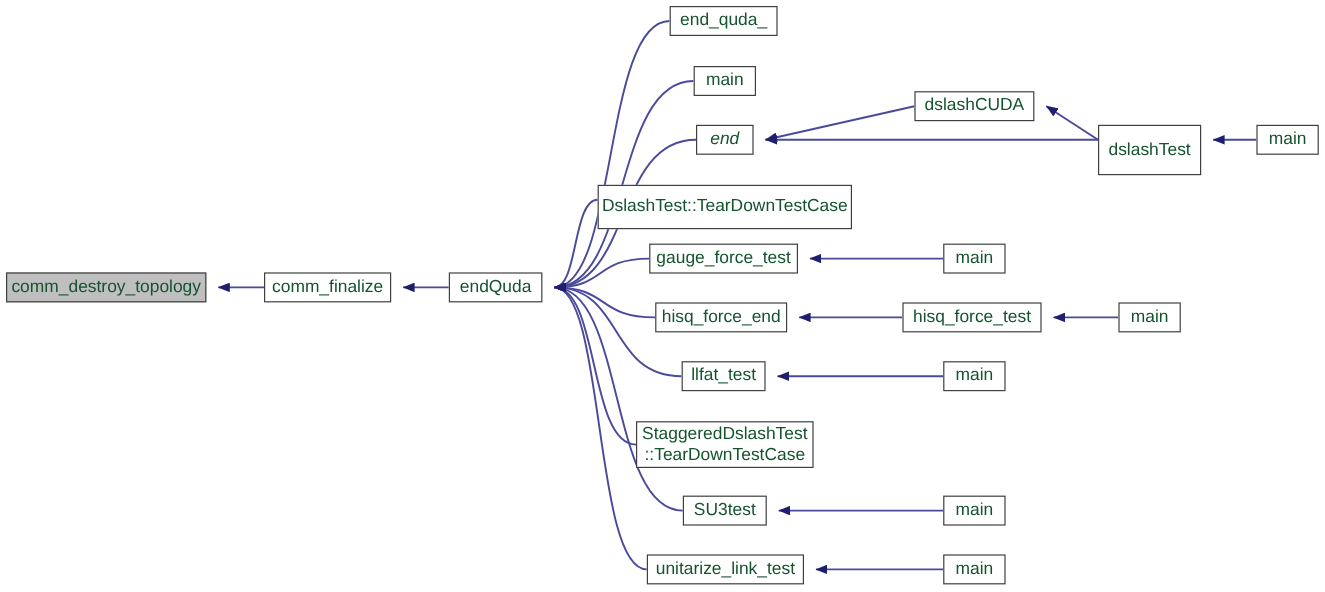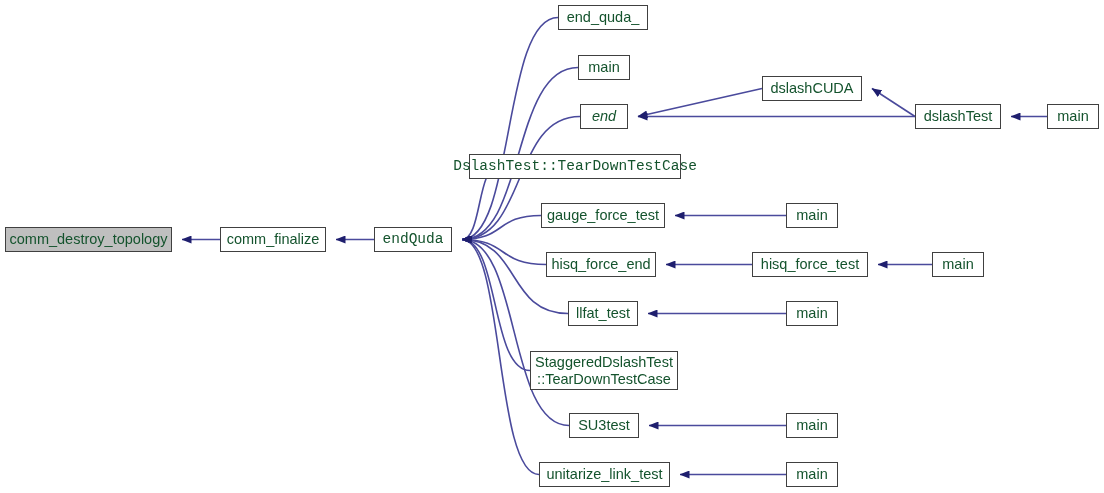--- a/index.html
+++ b/index.html
@@ -75,28 +75,28 @@
       <path d="M568,313.5 C506.52,313.5 520.3,239.5 462,239.5" fill="none" stroke="#4a4a9c" stroke-width="1.6" marker-end="url(#ah)"></path>
       <path d="M786,313.5 L648,313.5" fill="none" stroke="#4a4a9c" stroke-width="1.6" marker-end="url(#ah)"></path>
       <path d="M530,370.5 C490.56,370.5 499.4,239.5 462,239.5" fill="none" stroke="#4a4a9c" stroke-width="1.6" marker-end="url(#ah)"></path>
       <path d="M569,425.5 C506.94,425.5 520.85,239.5 462,239.5" fill="none" stroke="#4a4a9c" stroke-width="1.6" marker-end="url(#ah)"></path>
       <path d="M786,425.5 L649,425.5" fill="none" stroke="#4a4a9c" stroke-width="1.6" marker-end="url(#ah)"></path>
       <path d="M539,474.5 C494.34,474.5 504.35,239.5 462,239.5" fill="none" stroke="#4a4a9c" stroke-width="1.6" marker-end="url(#ah)"></path>
       <path d="M786,474.5 L680,474.5" fill="none" stroke="#4a4a9c" stroke-width="1.6" marker-end="url(#ah)"></path>
     </svg>
 <div class="node current" style="left: 5px; top: 227px; width: 167px; height: 25px;"><span class="label">comm_destroy_topology</span></div>
     <div class="node" style="left: 220px; top: 227px; width: 106px; height: 25px;"><span class="label">comm_finalize</span></div>
-    <div class="node" style="left: 374px; top: 227px; width: 78px; height: 25px; font-family: Liberation Mono, monospace;"><span class="label">endQuda</span></div>
+    <div class="node" style="left: 374px; top: 227px; width: 78px; height: 25px;"><span class="label">endQuda</span></div>
     <div class="node" style="left: 558px; top: 5px; width: 90px; height: 25px;"><span class="label">end_quda_</span></div>
     <div class="node" style="left: 578px; top: 55px; width: 52px; height: 25px;"><span class="label">main</span></div>
     <div class="node" style="left: 580px; top: 104px; width: 48px; height: 25px; font-style: italic;"><span class="label">end</span></div>
     <div class="node" style="left: 762px; top: 76px; width: 100px; height: 25px;"><span class="label">dslashCUDA</span></div>
-    <div class="node" style="left: 915px; top: 104px; width: 86px; height: 25px;"><span class="label">dslashTest</span></div>
+    <div class="node" style="left: 915px; top: 104px; width: 86px; height: 42px;"><span class="label">dslashTest</span></div>
     <div class="node" style="left: 1047px; top: 104px; width: 52px; height: 25px;"><span class="label">main</span></div>
-    <div class="node" style="left: 469px; top: 154px; width: 212px; height: 25px; font-family: Liberation Mono, monospace;"><span class="label">DslashTest::TearDownTestCase</span></div>
+    <div class="node" style="left: 498px; top: 154px; width: 212px; height: 37px;"><span class="label">DslashTest::TearDownTestCase</span></div>
     <div class="node" style="left: 541px; top: 203px; width: 124px; height: 25px; text-align: center;"><span class="label">gauge_force_test</span></div>
     <div class="node" style="left: 786px; top: 203px; width: 52px; height: 25px;"><span class="label">main</span></div>
     <div class="node" style="left: 546px; top: 252px; width: 110px; height: 25px;"><span class="label">hisq_force_end</span></div>
     <div class="node" style="left: 752px; top: 252px; width: 116px; height: 25px;"><span class="label">hisq_force_test</span></div>
     <div class="node" style="left: 932px; top: 252px; width: 52px; height: 25px;"><span class="label">main</span></div>
     <div class="node" style="left: 568px; top: 301px; width: 70px; height: 25px;"><span class="label">llfat_test</span></div>
     <div class="node" style="left: 786px; top: 301px; width: 52px; height: 25px;"><span class="label">main</span></div>
     <div class="node" style="left: 530px; top: 351px; width: 148px; height: 39px;"><span class="label">StaggeredDslashTest
 ::TearDownTestCase</span></div>
     <div class="node" style="left: 569px; top: 413px; width: 70px; height: 25px;"><span class="label">SU3test</span></div>

